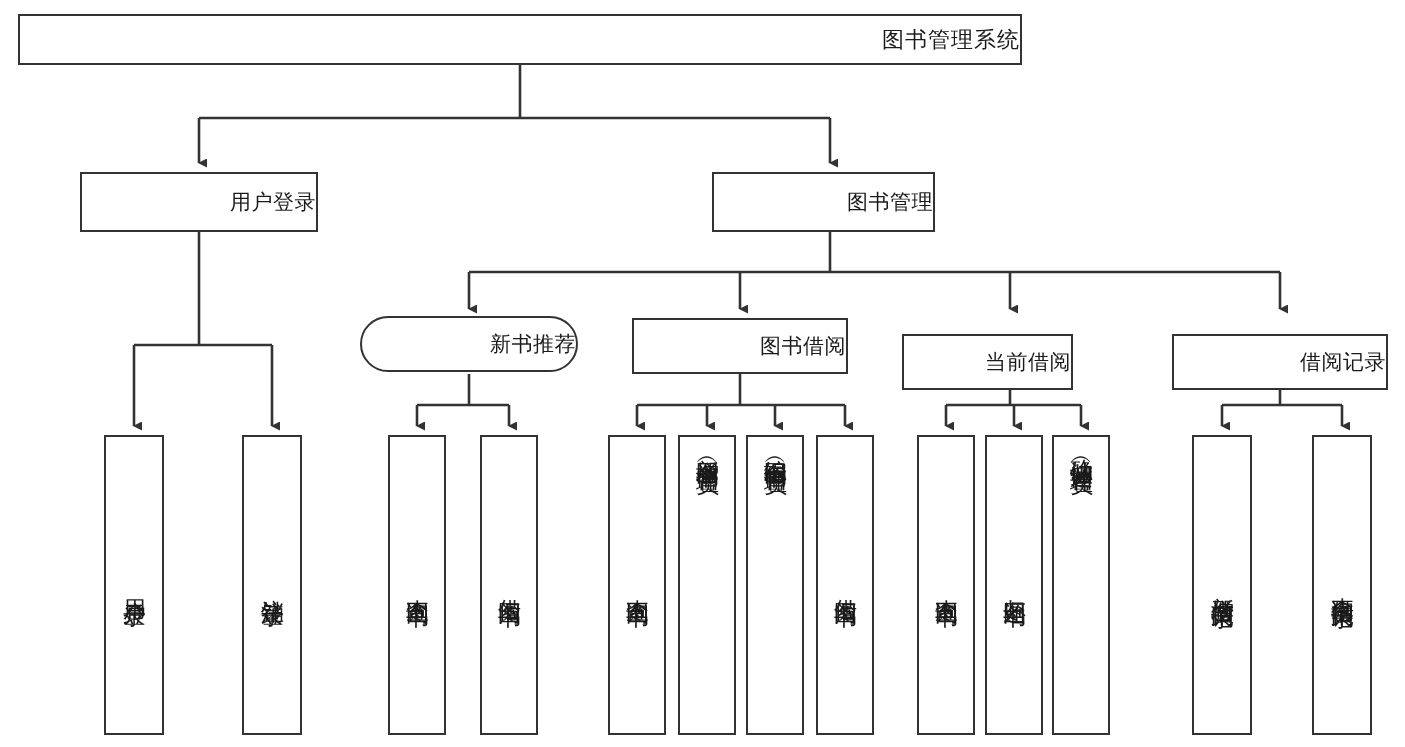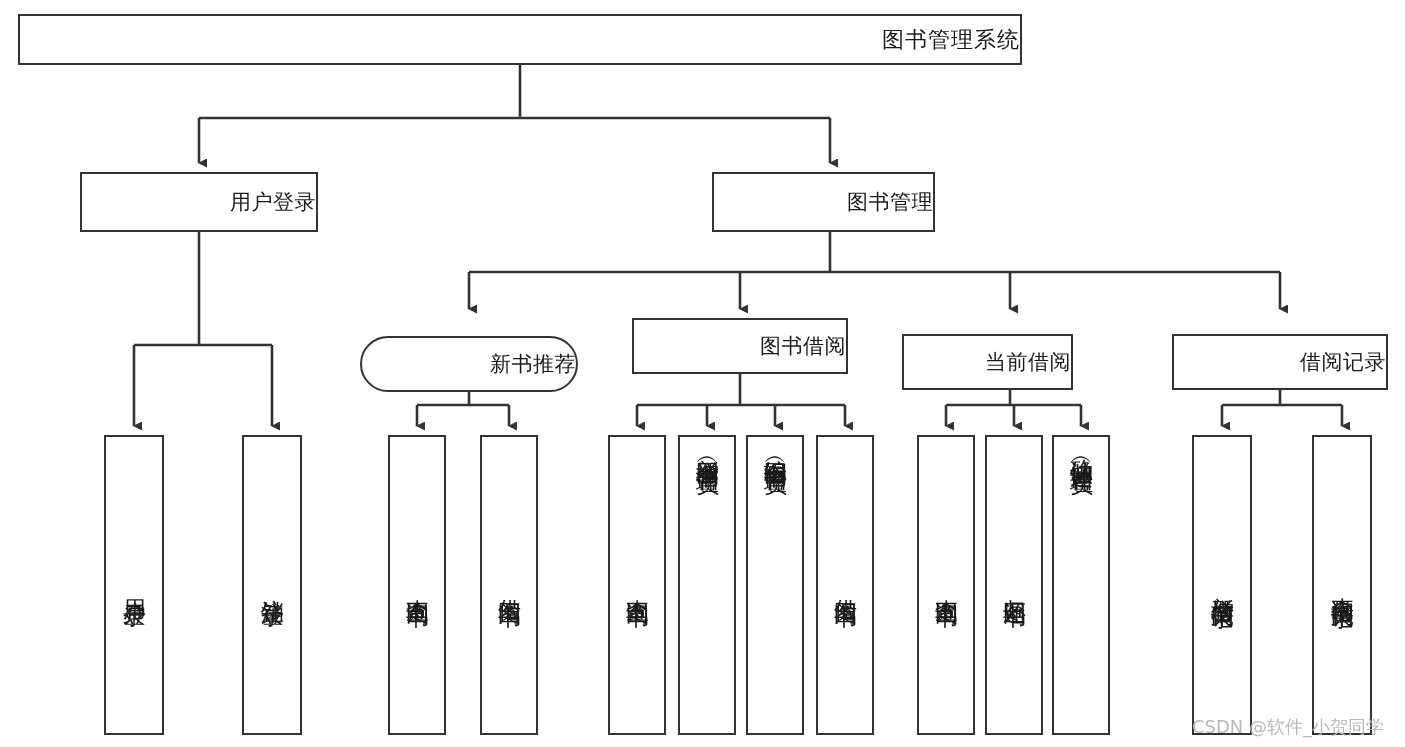--- a/index.html
+++ b/index.html
@@ -134,21 +134,21 @@
   <div id="nodes-layer">
       <div class="node root horiz" style="left: 18px; top: 14px; width: 1004px; height: 51px;">
         <span class="label">图书管理系统</span>
       </div>
       <div class="node horiz" style="left: 80px; top: 172px; width: 238px; height: 60px;">
         <span class="label">用户登录</span>
       </div>
       <div class="node horiz" style="left: 712px; top: 172px; width: 223px; height: 60px;">
         <span class="label">图书管理</span>
       </div>
-      <div class="node horiz" style="left: 360px; top: 336px; width: 218px; height: 56px; border-radius: 28px;">
+      <div class="node horiz" style="left: 360px; top: 316px; width: 218px; height: 56px; border-radius: 28px;">
         <span class="label">新书推荐</span>
       </div>
       <div class="node horiz" style="left: 632px; top: 318px; width: 216px; height: 56px; padding-left: 16px;">
         <span class="label">图书借阅</span>
       </div>
       <div class="node horiz" style="left: 902px; top: 318px; width: 171px; height: 56px; margin-top: 16px;">
         <span class="label">当前借阅</span>
       </div>
       <div class="node horiz" style="left: 1172px; top: 318px; width: 216px; height: 56px; margin-top: 16px;">
         <span class="label">借阅记录</span>
@@ -187,14 +187,13 @@
         <span class="label">确认归还（管理员）</span>
       </div>
       <div class="node leaf center-v" style="left: 1192px; top: 435px; width: 60px; height: 300px;">
         <span class="label">新增借阅记录</span>
       </div>
       <div class="node leaf center-v" style="left: 1312px; top: 435px; width: 60px; height: 300px;">
         <span class="label">查询借阅记录</span>
       </div>
     </div>
 
-  <div id="watermark" style="left: 1192px; top: 715px; color: rgb(185, 185, 185);">CSDN @软件_小贺同学</div>
 </div>
 
 </body></html>

